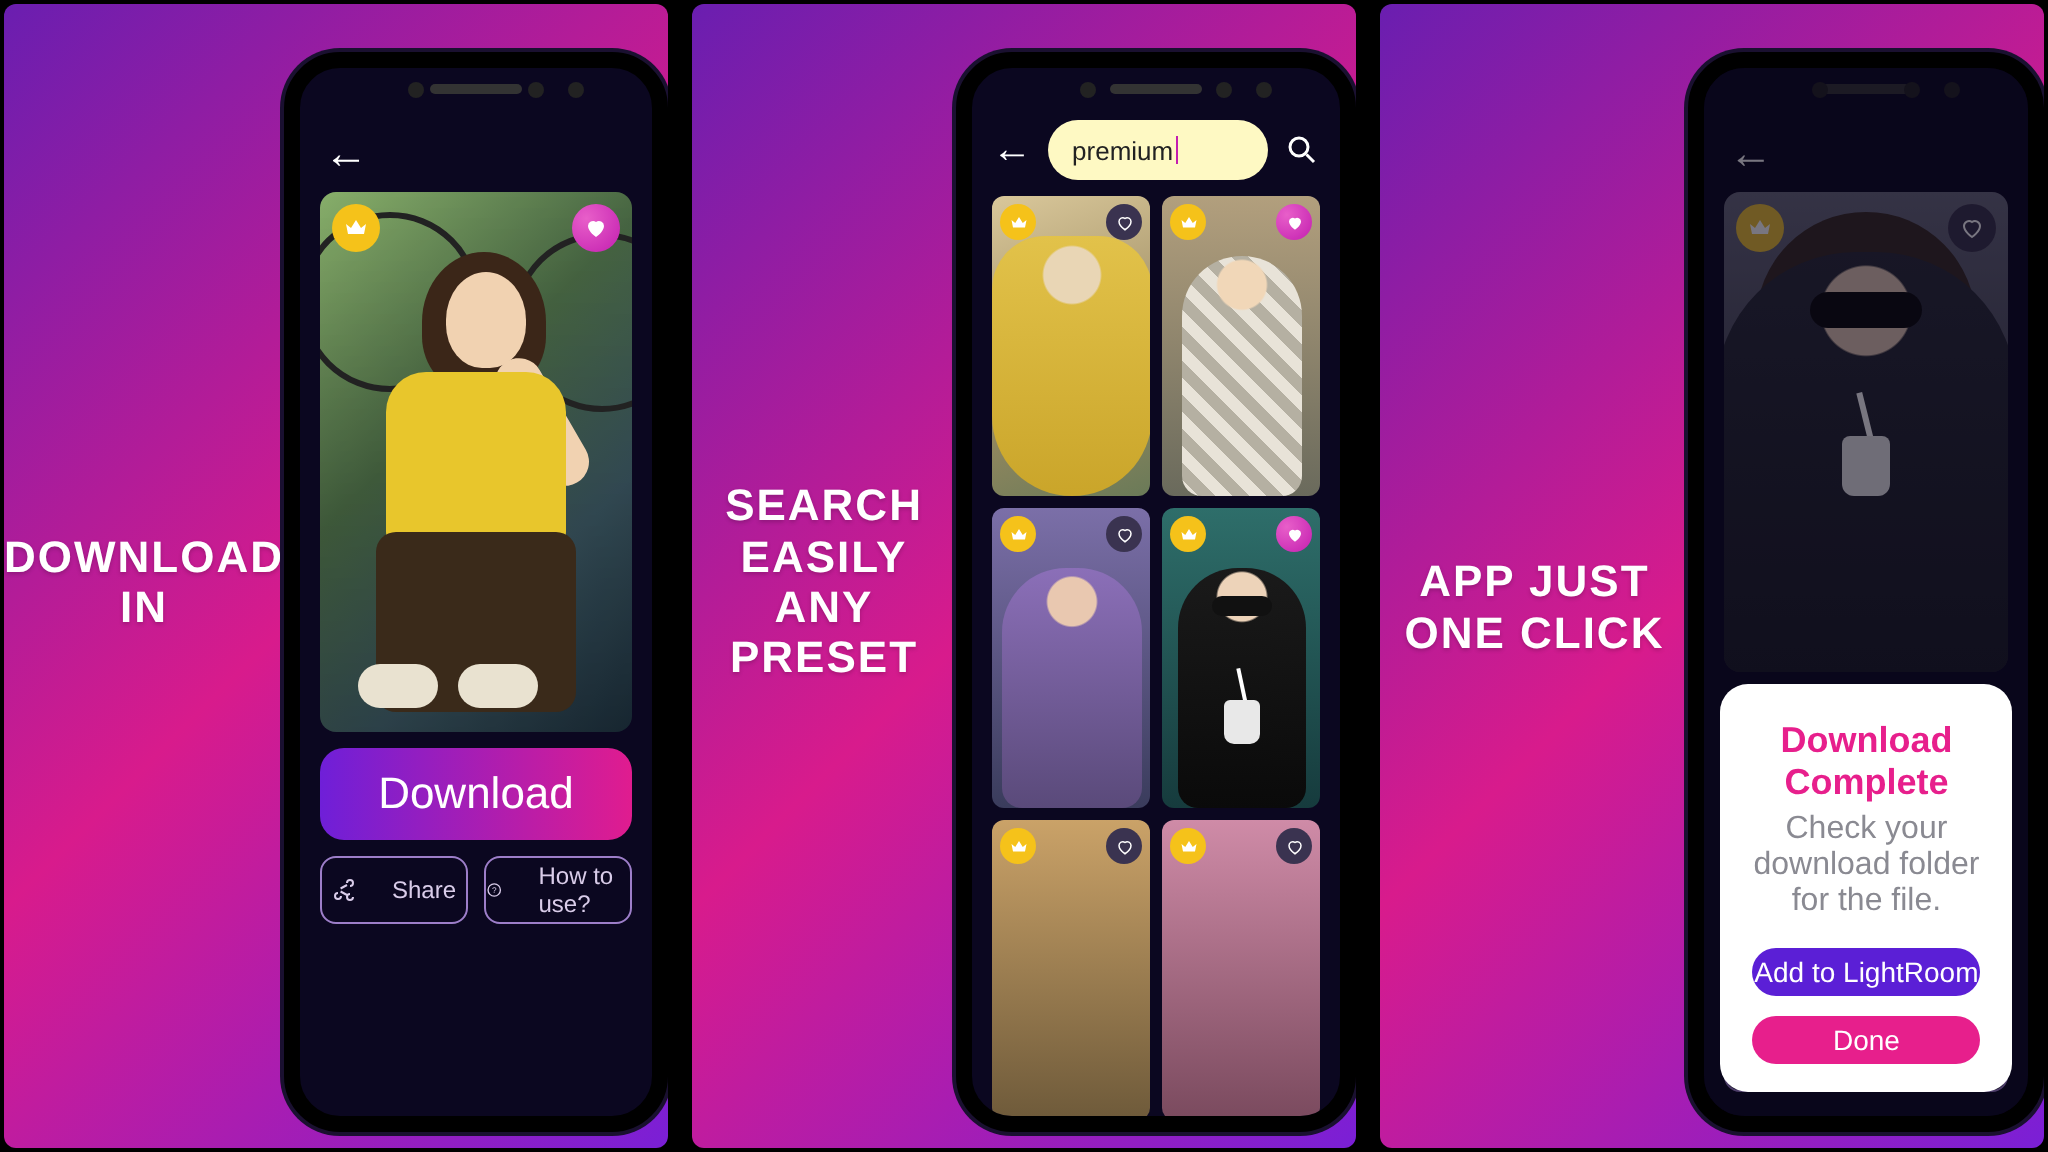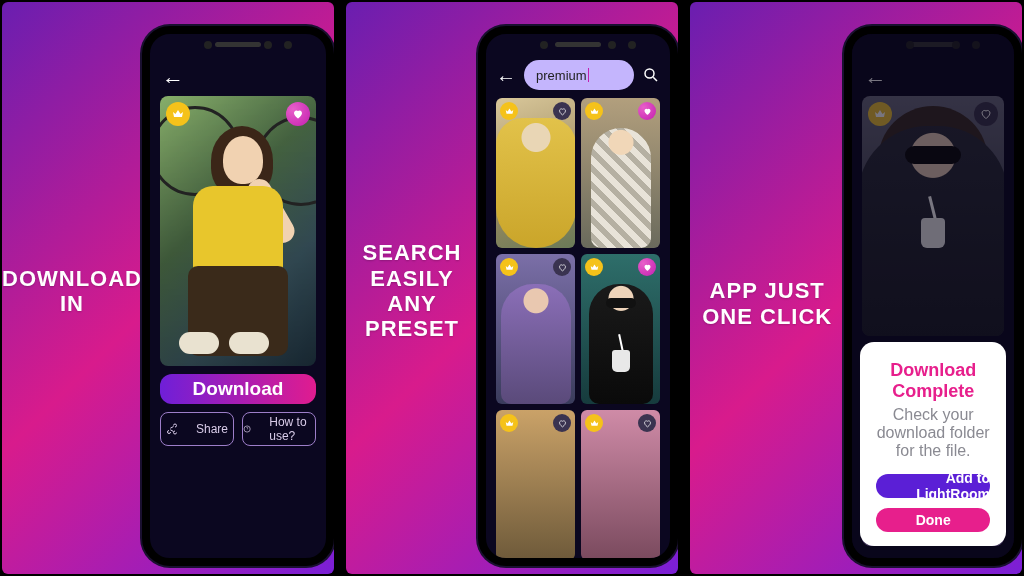--- a/index.html
+++ b/index.html
@@ -55,24 +55,24 @@
   .speaker {
     width: 46px; height: 5px; background:#333; border-radius:3px;
   }
   .cam { position:absolute; right:54px; top:7px; width:8px; height:8px; border-radius:50%; background:#222; box-shadow: 20px 0 0 #222; }
   .cam-l { position:absolute; left:54px; top:7px; width:8px; height:8px; border-radius:50%; background:#222; }
   .screen { padding: 6px 10px 10px; }
 
   
   .btn-pill {
     width: 100%;
-    height: 30px;
+    height: 46px;
     border-radius: 12px;
     display:flex; align-items:center; justify-content:center;
-    color:#fff; font-weight:700; font-size:19px;
+    color:#fff; font-weight:400; font-size:22px;
     background: linear-gradient(90deg,#6f1fd8,#e01c8f);
     margin-top: 8px;
   }
   .btn-row { display:flex; gap:8px; margin-top:8px; }
   .btn-outline {
     flex:1; height:34px; border:1px solid #9d7ec9; border-radius:8px;
     display:flex; align-items:center; justify-content:center; gap:18px;
     color:#d9cce9; font-size:12px;
   }
 
@@ -113,21 +113,21 @@
   .woman1 .arm { width:24px; height:70px; background:#f1d2b1; border-radius:12px; position:absolute; top:50px; left:86px; transform:rotate(-30deg); }
   .woman1 .legs { width:100px; height:90px; background:#3a2a1a; border-radius:10px; position:absolute; top:140px; left:15px; }
   .shoe { position:absolute; width:40px; height:22px; background:#e9e2d0; border-radius:12px; bottom:2px; }
 
   .back-arrow { color:#fff; font-size:22px; margin:4px 0 6px 2px; }
 
   
   .search-row { display:flex; align-items:center; gap:8px; margin-bottom:8px; }
   .search-back { color:#fff; font-size:20px; }
   .search-pill {
-    flex:1; height:30px; background:#c4b5fd; border-radius:16px; display:flex; align-items:center;
+    flex:1; height:30px; background:#fef9c3; border-radius:16px; display:flex; align-items:center;
     padding:0 12px; position:relative;
   }
   .search-pill .txt { font-size:13px; color:#222; }
   .cursor { width:1.5px; height:14px; background:#c31fb0; margin-left:1px; }
   .search-icon { color:#fff; }
   .grid { display:grid; grid-template-columns:1fr 1fr; grid-auto-rows:150px; gap:6px; }
   .tile { border-radius:6px; position:relative; overflow:hidden; }
   .tile .crown-badge, .tile .heart-badge { top:4px; }
   .tile .crown-badge { left:4px; }
   .tile .heart-badge { right:4px; }
@@ -162,21 +162,21 @@
 
   .overlay { position:absolute; inset:0; background:rgba(10,6,24,.55); display:flex; align-items:flex-end; }
   .modal {
     margin:0 8px 12px; width:calc(100% - 16px);
     background:#fff; border-radius:14px 14px 14px 14px; padding:18px 16px 14px;
   }
   .modal h3 { color:#e71f8c; font-size:18px; font-weight:800; text-align:center; }
   .modal p { color:#8a8a92; font-size:16px; text-align:center; margin-top:4px; }
   .modal .mbtn {
     width:100%; height:24px; border-radius:18px; display:flex; align-items:center; justify-content:center;
-    color:#fff; font-weight:700; font-size:14px; margin-top:14px;text-align:right;
+    color:#fff; font-weight:400; font-size:14px; margin-top:14px;
   }
   .mbtn.purple { background:#5b1fd6; }
   .mbtn.pink { background:#e71f8c; margin-top:10px; }
 
   .bottom-stack { position:absolute; left:10px; right:10px; bottom:12px; }
   .btn-pill.muted { background:#7a4f89; color:#e9e0ee; }
 
   svg { display:block; }
 </style>
 </head>

